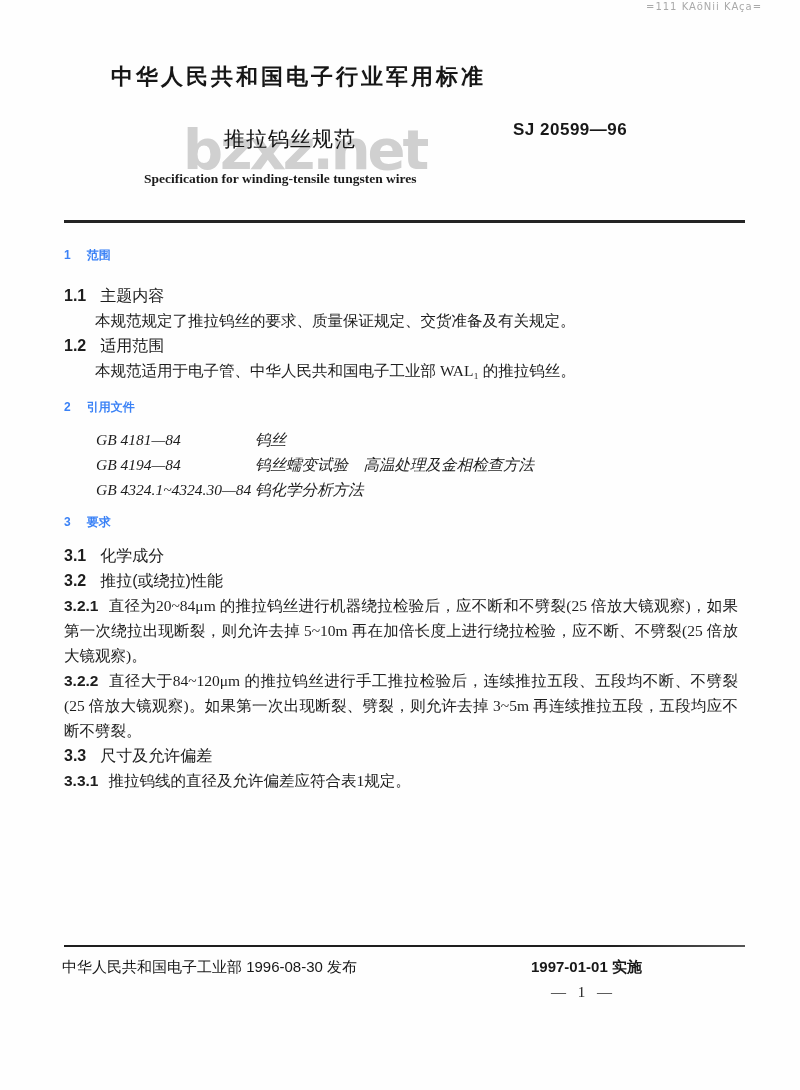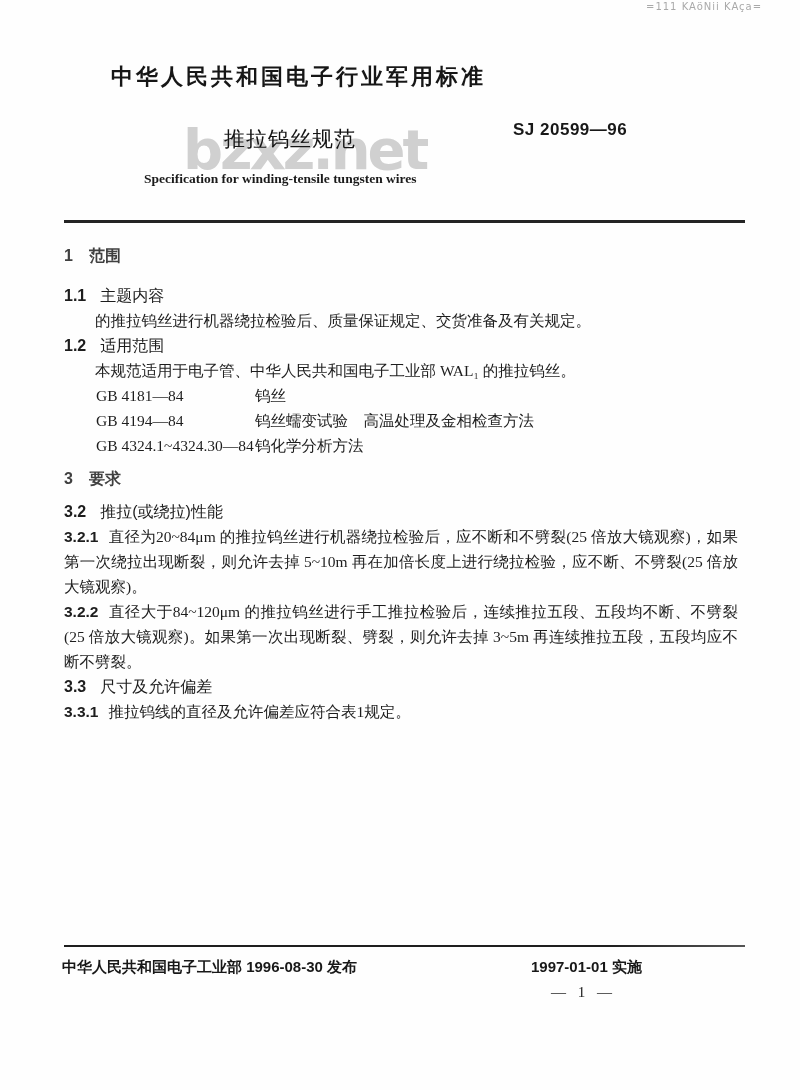--- a/index.html
+++ b/index.html
@@ -49,41 +49,41 @@
   .rule-top { top:220px; height:3px; }
   .rule-bottom { top:945px; height:2px;
     background:linear-gradient(to right, #1e1e1e 0%, #1e1e1e 80%, #555 100%); }
 
   .doc-body {
     position:absolute; left:64px; top:243px; width:674px; z-index:1;
     font-size:15.5px; line-height:25px; color:#1d1d1d;
   }
   .sec {
     font-family:"Liberation Sans", sans-serif;
-    font-weight:bold; font-size:16px; line-height:25px; color:#404040;
+    font-weight:bold; font-size:12px; line-height:25px; color:#3b82f6;
   }
   .sec .num { margin-right:16px; }
   .sub { font-family:"Liberation Sans", sans-serif; font-size:16px; line-height:25px; }
   .sub .num { font-weight:bold; margin-right:14px; font-family:"Liberation Sans", sans-serif; }
   .para { text-indent:2em; line-height:25px; }
   .just { text-align:justify; line-height:25px; }
   .pnum {
     font-family:"Liberation Sans", sans-serif; font-weight:bold;
     margin-right:10px; font-size:15.5px;
   }
   .mt15 { margin-top:15px; } .mt12 { margin-top:12px; } .mt8 { margin-top:8px; }
   .mb7 { margin-bottom:7px; } .mb8 { margin-bottom:8px; }
   .ref-row { display:flex; padding-left:32px; line-height:25px; }
-  .ref-code { min-width:159px; white-space:nowrap; }
-  .ref-title { white-space:pre; }
+  .ref-code { min-width:159px; white-space:nowrap;font-style:italic; }
+  .ref-title { white-space:pre;font-style:italic; }
 
   .foot-left {
     position:absolute; left:62px; top:958px; z-index:1;
     font-family:"Liberation Sans", sans-serif;
-    font-weight:bold; font-size:15px; color:#181818;
+    font-weight:normal; font-size:15px; color:#181818;
   }
   .foot-right {
     position:absolute; left:531px; top:958px; z-index:1;
     font-family:"Liberation Sans", sans-serif;
     font-weight:bold; font-size:15px; color:#181818;
   }
   .page-num {
     position:absolute; left:551px; top:984px; z-index:1;
     font-family:"Liberation Serif", serif;
     font-size:15px; letter-spacing:4px; color:#222;
@@ -107,45 +107,51 @@
 
   <div class="doc-body">
 
     <div class="sec">
       <span class="num">1</span><span>范围</span>
     </div>
 
     <div class="sub mt15">
       <span class="num">1.1</span><span>主题内容</span>
     </div>
-    <p class="para">的推拉钨丝进行机器绕拉检验后、质量保证规定、交货准备及有关规定。</p>
+    <p class="para">本规范规定了推拉钨丝的要求、质量保证规定、交货准备及有关规定。</p>
 
     <div class="sub">
       <span class="num">1.2</span><span>适用范围</span>
     </div>
     <p class="para">本规范适用于电子管、中华人民共和国电子工业部 WAL₁ 的推拉钨丝。</p>
 
+    <div class="sec mt12 mb7">
+      <span class="num">2</span><span>引用文件</span>
+    </div>
 
     <div class="ref-row">
       <span class="ref-code">GB 4181—84</span>
       <span class="ref-title">钨丝</span>
     </div>
     <div class="ref-row">
       <span class="ref-code">GB 4194—84</span>
       <span class="ref-title">钨丝蠕变试验　高温处理及金相检查方法</span>
     </div>
     <div class="ref-row">
       <span class="ref-code">GB 4324.1~4324.30—84 </span>
       <span class="ref-title">钨化学分析方法</span>
     </div>
 
     <div class="sec mt8 mb8">
       <span class="num">3</span><span>要求</span>
     </div>
 
+    <div class="sub">
+      <span class="num">3.1</span><span>化学成分</span>
+    </div>
 
     <div class="sub">
       <span class="num">3.2</span><span>推拉(或绕拉)性能</span>
     </div>
 
     <p class="just"><span class="pnum">3.2.1</span><span>直径为20~84μm 的推拉钨丝进行机器绕拉检验后，应不断和不劈裂(25 倍放大镜观察)，如果第一次绕拉出现断裂，则允许去掉 5~10m 再在加倍长度上进行绕拉检验，应不断、不劈裂(25 倍放大镜观察)。</span></p>
 
     <p class="just"><span class="pnum">3.2.2</span><span>直径大于84~120μm 的推拉钨丝进行手工推拉检验后，连续推拉五段、五段均不断、不劈裂(25 倍放大镜观察)。如果第一次出现断裂、劈裂，则允许去掉 3~5m 再连续推拉五段，五段均应不断不劈裂。</span></p>
 
     <div class="sub">

